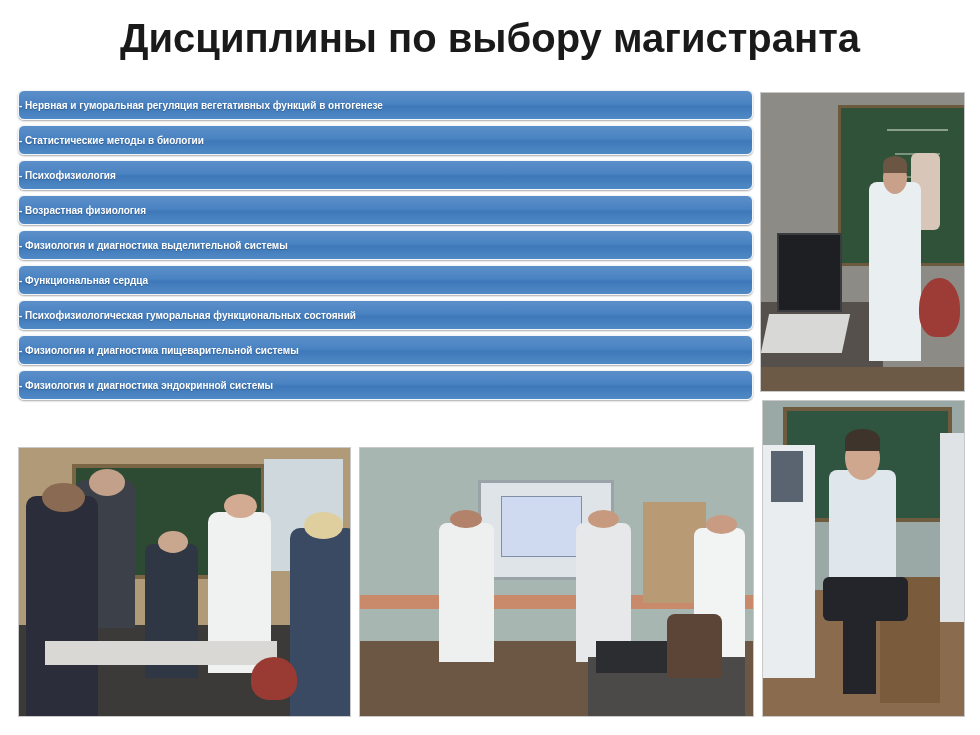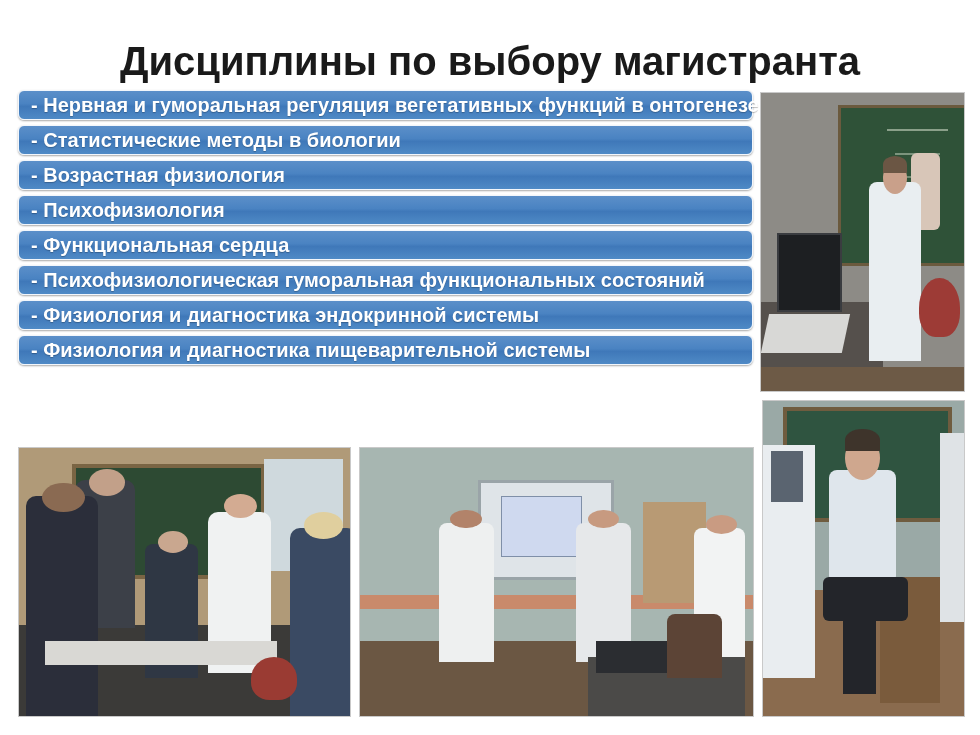--- a/index.html
+++ b/index.html
@@ -13,21 +13,21 @@
   .slide {
     position: relative;
     width: 980px;
     height: 735px;
     background: #ffffff;
     overflow: hidden;
   }
   .slide-title {
     position: absolute;
     left: 0;
-    top: 39px;
+    top: 16px;
     width: 980px;
     text-align: center;
     font-size: 40px;
     font-weight: bold;
     color: #1a1a1a;
     letter-spacing: 0px;
     font-family: "Liberation Sans", sans-serif;
   }
 
   
@@ -44,23 +44,23 @@
     border: 1px solid #f2f6fb;
     border-radius: 6px;
     background: linear-gradient(to bottom, #5b8fc9 0%, #4a83c2 45%, #3f78b9 55%, #4f8ac6 100%);
     box-shadow: 0 1px 2px rgba(0,0,0,0.35);
     display: flex;
     align-items: center;
     box-sizing: border-box;
   }
   .bullet-item .txt {
     color: #ffffff;
-    font-size: 20px;
+    font-size: 10px;
     font-weight: bold;
-    padding-left: 12px;
+    padding-left: 0;
     white-space: nowrap;
     text-shadow: 0 1px 1px rgba(0,0,0,0.25);
     font-family: "Liberation Sans", sans-serif;
   }
   .bullet-item.w-full   { width: 735px; text-align: center; }
   .bullet-item.w-long   { width: 735px; }
 
   
   .photo {
     position: absolute;
@@ -154,36 +154,39 @@
   <div class="slide-title">Дисциплины по выбору магистранта</div>
 
   <div class="bullet-list">
     <div class="bullet-item w-long">
       <span class="txt">- Нервная  и гуморальная  регуляция  вегетативных  функций  в онтогенезе</span>
     </div>
     <div class="bullet-item w-full">
       <span class="txt">- Статистические  методы  в биологии</span>
     </div>
     <div class="bullet-item w-full">
+      <span class="txt">- Психофизиология</span>
+    </div>
+    <div class="bullet-item w-full">
       <span class="txt">- Возрастная  физиология</span>
     </div>
     <div class="bullet-item w-full">
-      <span class="txt">- Психофизиология</span>
+      <span class="txt">- Физиология  и диагностика  выделительной  системы</span>
     </div>
     <div class="bullet-item w-full">
       <span class="txt">- Функциональная  сердца</span>
     </div>
     <div class="bullet-item w-full">
       <span class="txt">- Психофизиологическая  гуморальная  функциональных  состояний</span>
     </div>
     <div class="bullet-item w-full">
+      <span class="txt">- Физиология  и диагностика  пищеварительной  системы</span>
+    </div>
+    <div class="bullet-item w-full">
       <span class="txt">- Физиология  и диагностика  эндокринной  системы</span>
-    </div>
-    <div class="bullet-item w-full">
-      <span class="txt">- Физиология  и диагностика  пищеварительной  системы</span>
     </div>
   </div>
 
   <div class="photo" id="photo-teacher">
     <div class="l wall"></div>
     <div class="l board"></div>
     <div class="l chalk1"></div>
     <div class="l chalk2"></div>
     <div class="l chalk3"></div>
     <div class="l desk"></div>

